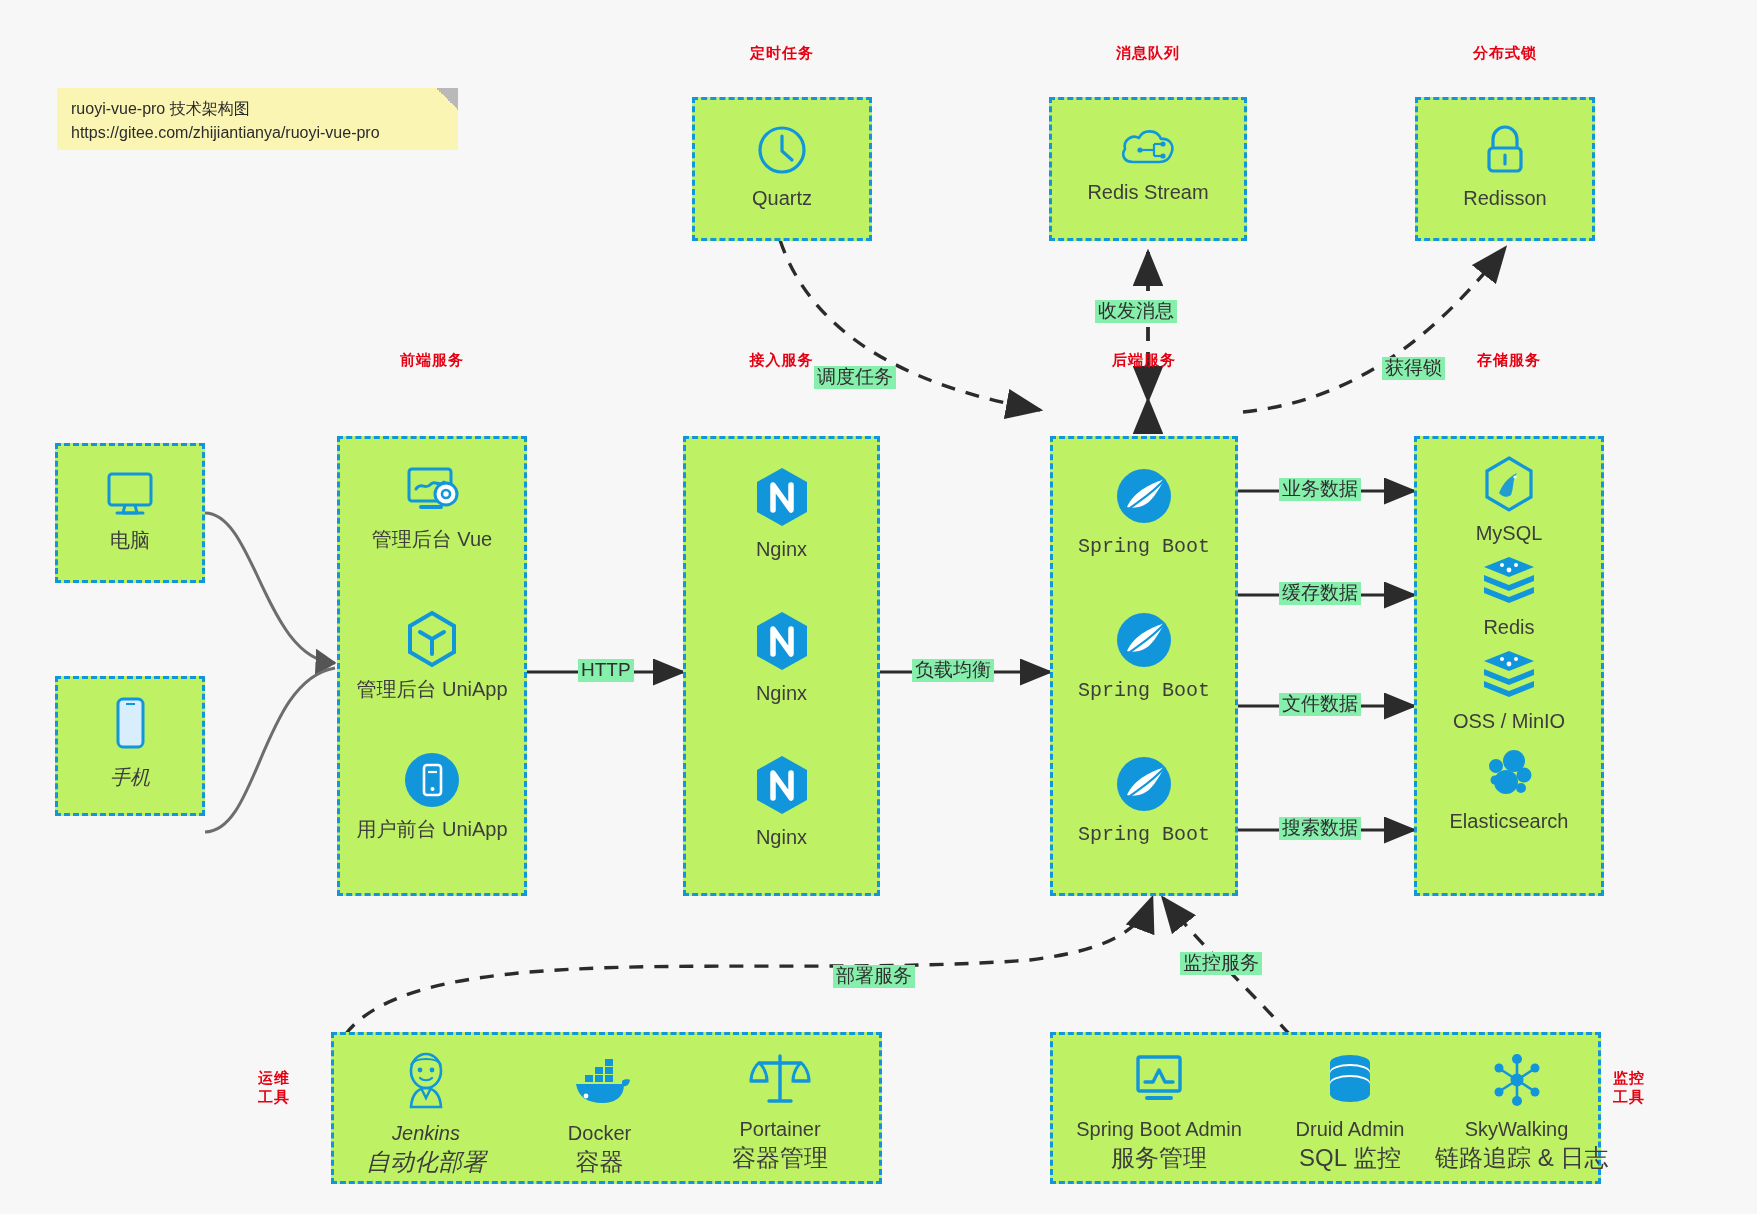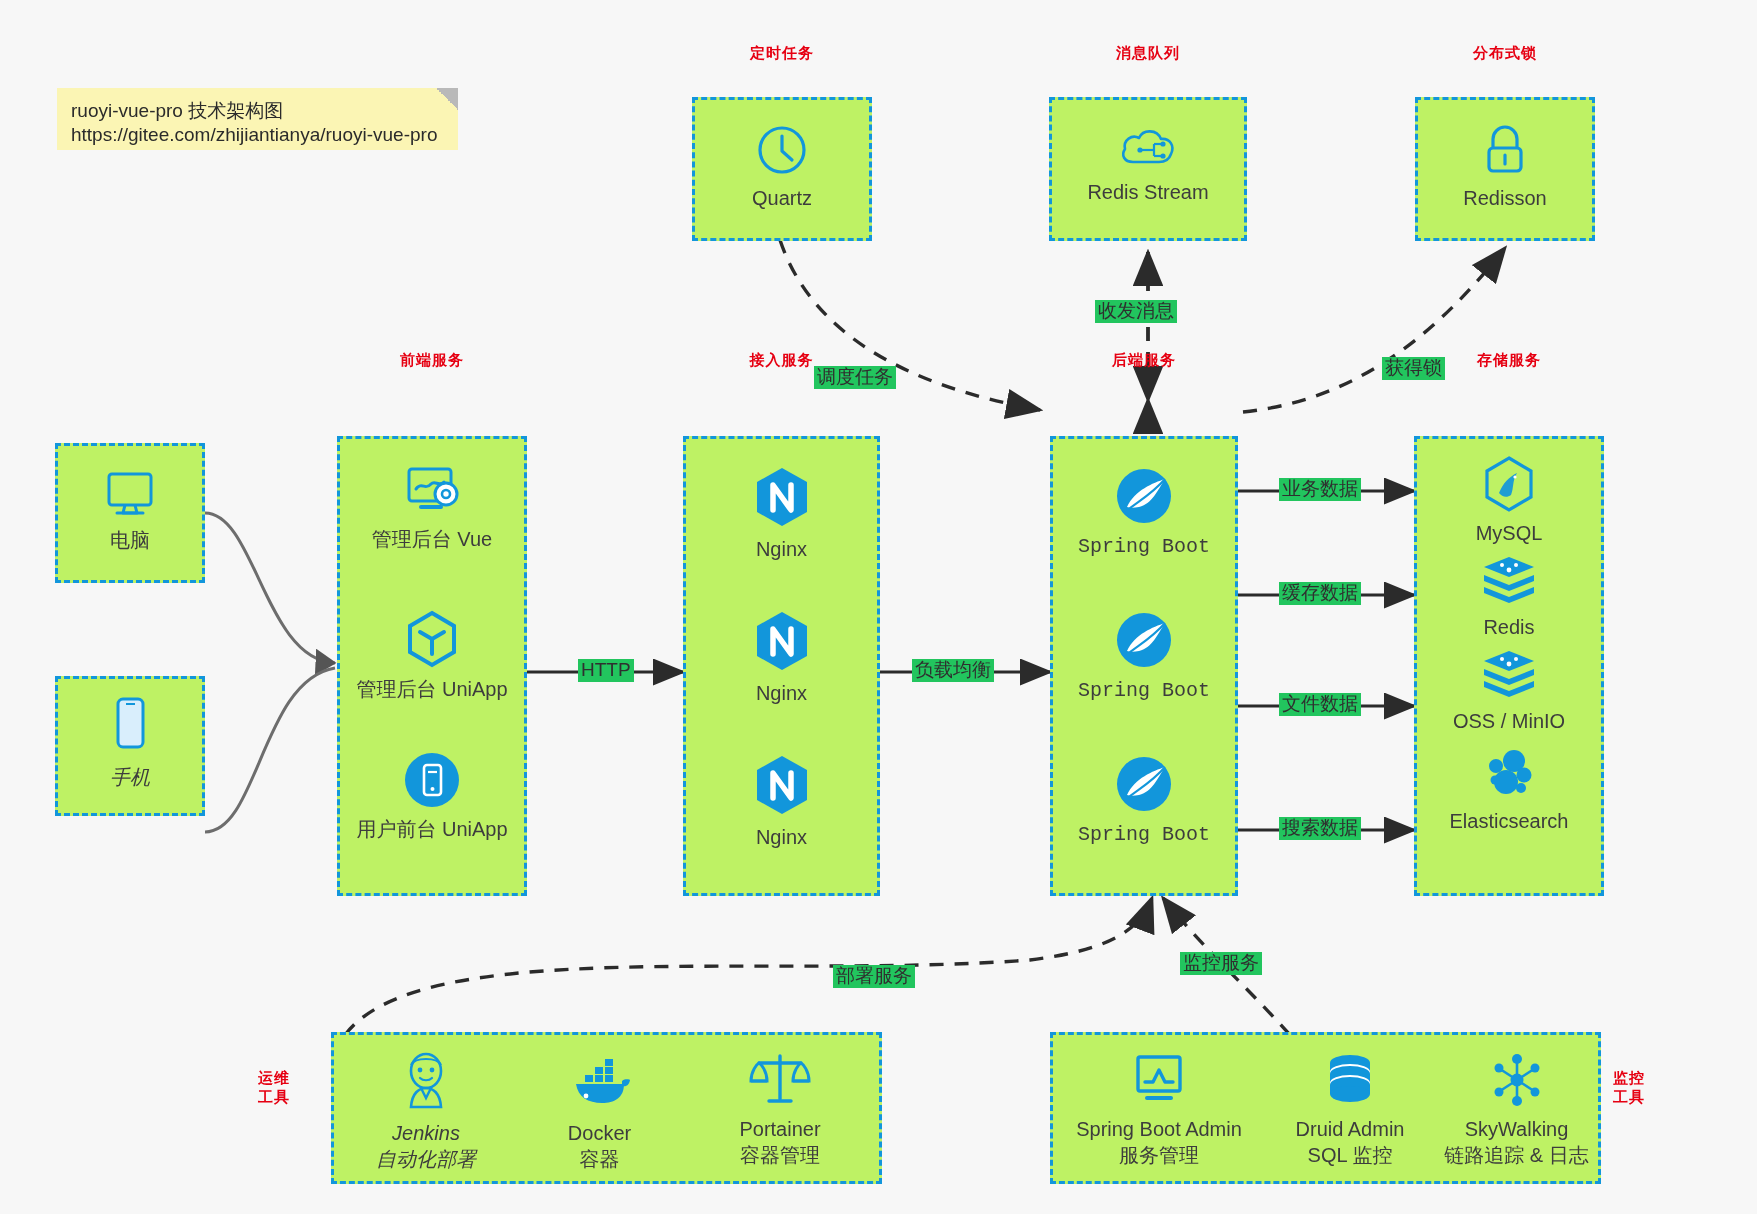--- a/index.html
+++ b/index.html
@@ -46,45 +46,45 @@
   }
   .node .lbl{
     display:block;
     font-size:20px;
     color:#3d3d3d;
     line-height:1.32;
     white-space:nowrap;
   }
   .node .sub{
     display:block;
-    font-size:20px;
+    font-size:24px;
     color:#3d3d3d;
     line-height:1.32;
     white-space:nowrap;
   }
 
   
   #note{
     position:absolute;
     left:57px;top:88px;width:401px;height:62px;
     background:#fbf5b4;
   }
   #note .txt{
     position:absolute;left:14px;top:9px;
-    font-size:19px;line-height:1.52;color:#2b2b2b;white-space:nowrap;
+    font-size:16px;line-height:1.52;color:#2b2b2b;white-space:nowrap;
   }
   #note .fold{
     position:absolute;right:0;top:0;width:22px;height:22px;
     background:linear-gradient(225deg,#b9b9b9 0 50%,transparent 50% 100%);
   }
 
   
   .elabel{
     position:absolute;
-    background:#22c55e;
+    background:#86efac;
     font-size:19px;
     color:#2f2f2f;
     white-space:nowrap;
     padding:0 3px;
     line-height:1.2;
   }
 </style>
 </head>
 <body>
 

